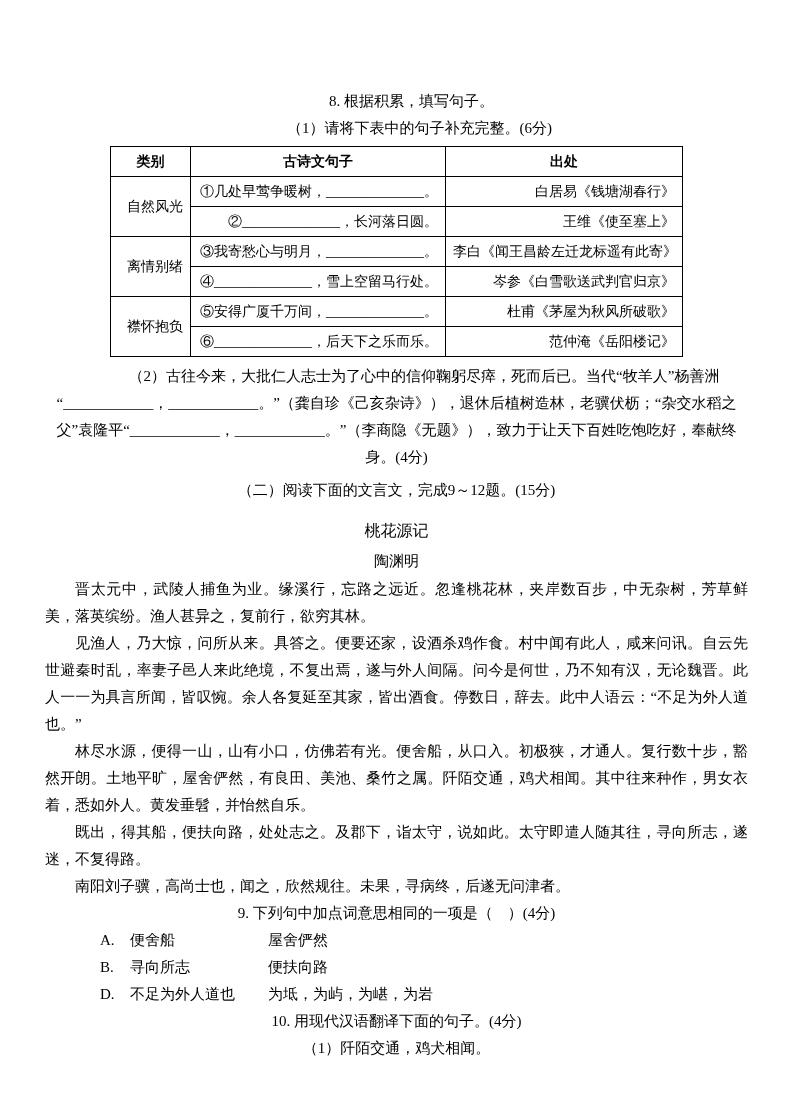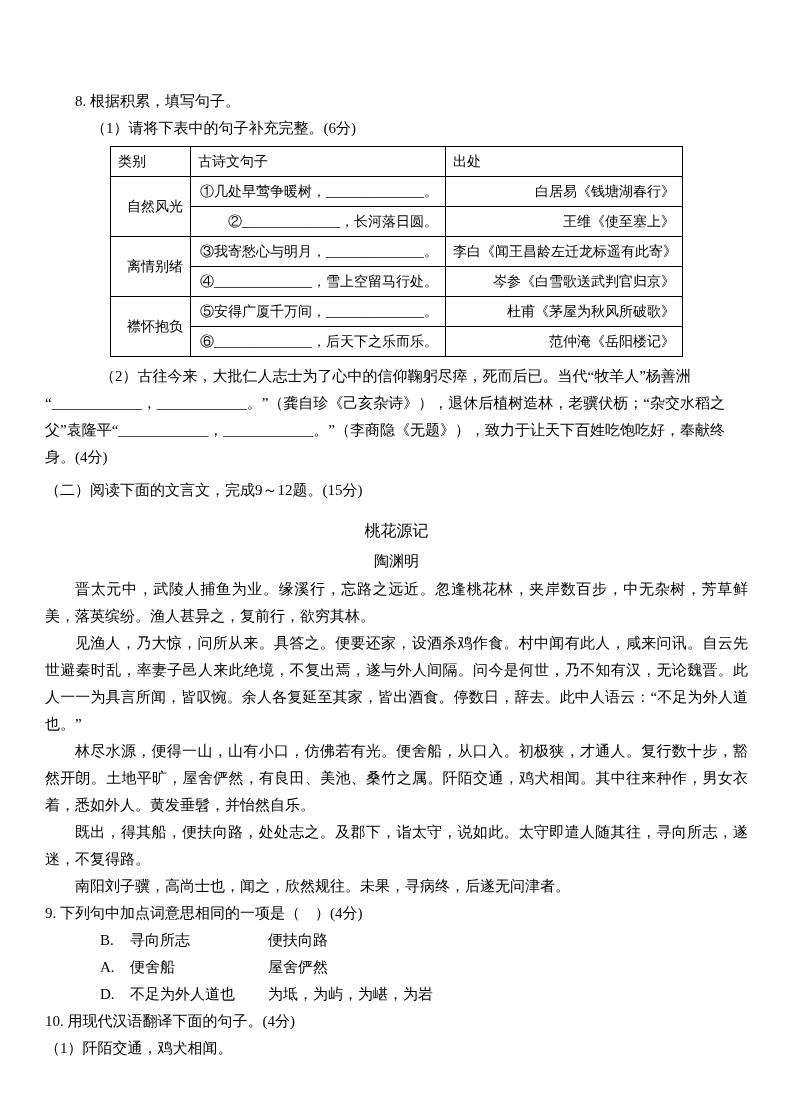--- a/index.html
+++ b/index.html
@@ -4,39 +4,39 @@
 <style>
   * { margin:0; padding:0; box-sizing:border-box; }
   html,body { background:#ffffff; }
   body {
     width:790px; height:1119px;
     font-family:"Liberation Serif","DejaVu Serif",serif;
     font-size:15px; color:#000;
     padding:88px 42px 0 45px;
     overflow:hidden;
   }
-  p { line-height:27px; }
+  p { line-height:27px;text-align:center; }
   .q8-stem { margin-left:30px; }
   .q8-part1 { margin-left:46px; }
   table.poetry {
     border-collapse:collapse;
     margin:4px 0 6px 65px;
     font-size:14px;
     table-layout:fixed;
     width:572px;
   }
   table.poetry th, table.poetry td {
     border:1px solid #000;
     padding:3px 7px;
     height:30px;
     overflow:hidden;
     white-space:nowrap;
     text-align:right;
   }
-  table.poetry th { text-align:left; font-weight:normal; }
+  table.poetry th { text-align:center; font-weight:bold; }
   td.cat { text-align:center; padding:3px 2px; }
   .col-cat{width:80px}.col-sent{width:255px}.col-src{width:237px}
   .part2 { text-indent:55px; margin-top:2px; }
   .sec2-header { margin-top:6px; }
   .center { text-align:center; }
   .title { font-size:16px; line-height:30px; margin-top:12px; }
   .author { line-height:30px; }
   .para { text-indent:2em; text-align:justify; }
   .option { margin-left:55px; line-height:27px; }
   .opt-label { display:inline-block; width:30px; }
@@ -102,24 +102,24 @@
 
   <p class="para">晋太元中，武陵人捕鱼为业。缘溪行，忘路之远近。忽逢桃花林，夹岸数百步，中无杂树，芳草鲜美，落英缤纷。渔人甚异之，复前行，欲穷其林。</p>
   <p class="para">见渔人，乃大惊，问所从来。具答之。便要还家，设酒杀鸡作食。村中闻有此人，咸来问讯。自云先世避秦时乱，率妻子邑人来此绝境，不复出焉，遂与外人间隔。问今是何世，乃不知有汉，无论魏晋。此人一一为具言所闻，皆叹惋。余人各复延至其家，皆出酒食。停数日，辞去。此中人语云：“不足为外人道也。”</p>
   <p class="para">林尽水源，便得一山，山有小口，仿佛若有光。便舍船，从口入。初极狭，才通人。复行数十步，豁然开朗。土地平旷，屋舍俨然，有良田、美池、桑竹之属。阡陌交通，鸡犬相闻。其中往来种作，男女衣着，悉如外人。黄发垂髫，并怡然自乐。</p>
   <p class="para">既出，得其船，便扶向路，处处志之。及郡下，诣太守，说如此。太守即遣人随其往，寻向所志，遂迷，不复得路。</p>
   <p class="para">南阳刘子骥，高尚士也，闻之，欣然规往。未果，寻病终，后遂无问津者。</p>
 
   <p>9. 下列句中加点词意思相同的一项是（　）(4分)</p>
 
   <div class="option">
-    <span class="opt-label">B.</span><span class="opt-first">寻向所志</span><span>便扶向路</span>
+    <span class="opt-label">A.</span><span class="opt-first">便舍船</span><span>屋舍俨然</span>
   </div>
   <div class="option">
-    <span class="opt-label">A.</span><span class="opt-first">便舍船</span><span>屋舍俨然</span>
+    <span class="opt-label">B.</span><span class="opt-first">寻向所志</span><span>便扶向路</span>
   </div>
   <div class="option">
     <span class="opt-label">D.</span><span class="opt-first">不足为外人道也</span><span>为坻，为屿，为嵁，为岩</span>
   </div>
 
   <p>10. 用现代汉语翻译下面的句子。(4分)</p>
   <p>（1）阡陌交通，鸡犬相闻。</p>
 
 </div>
 

